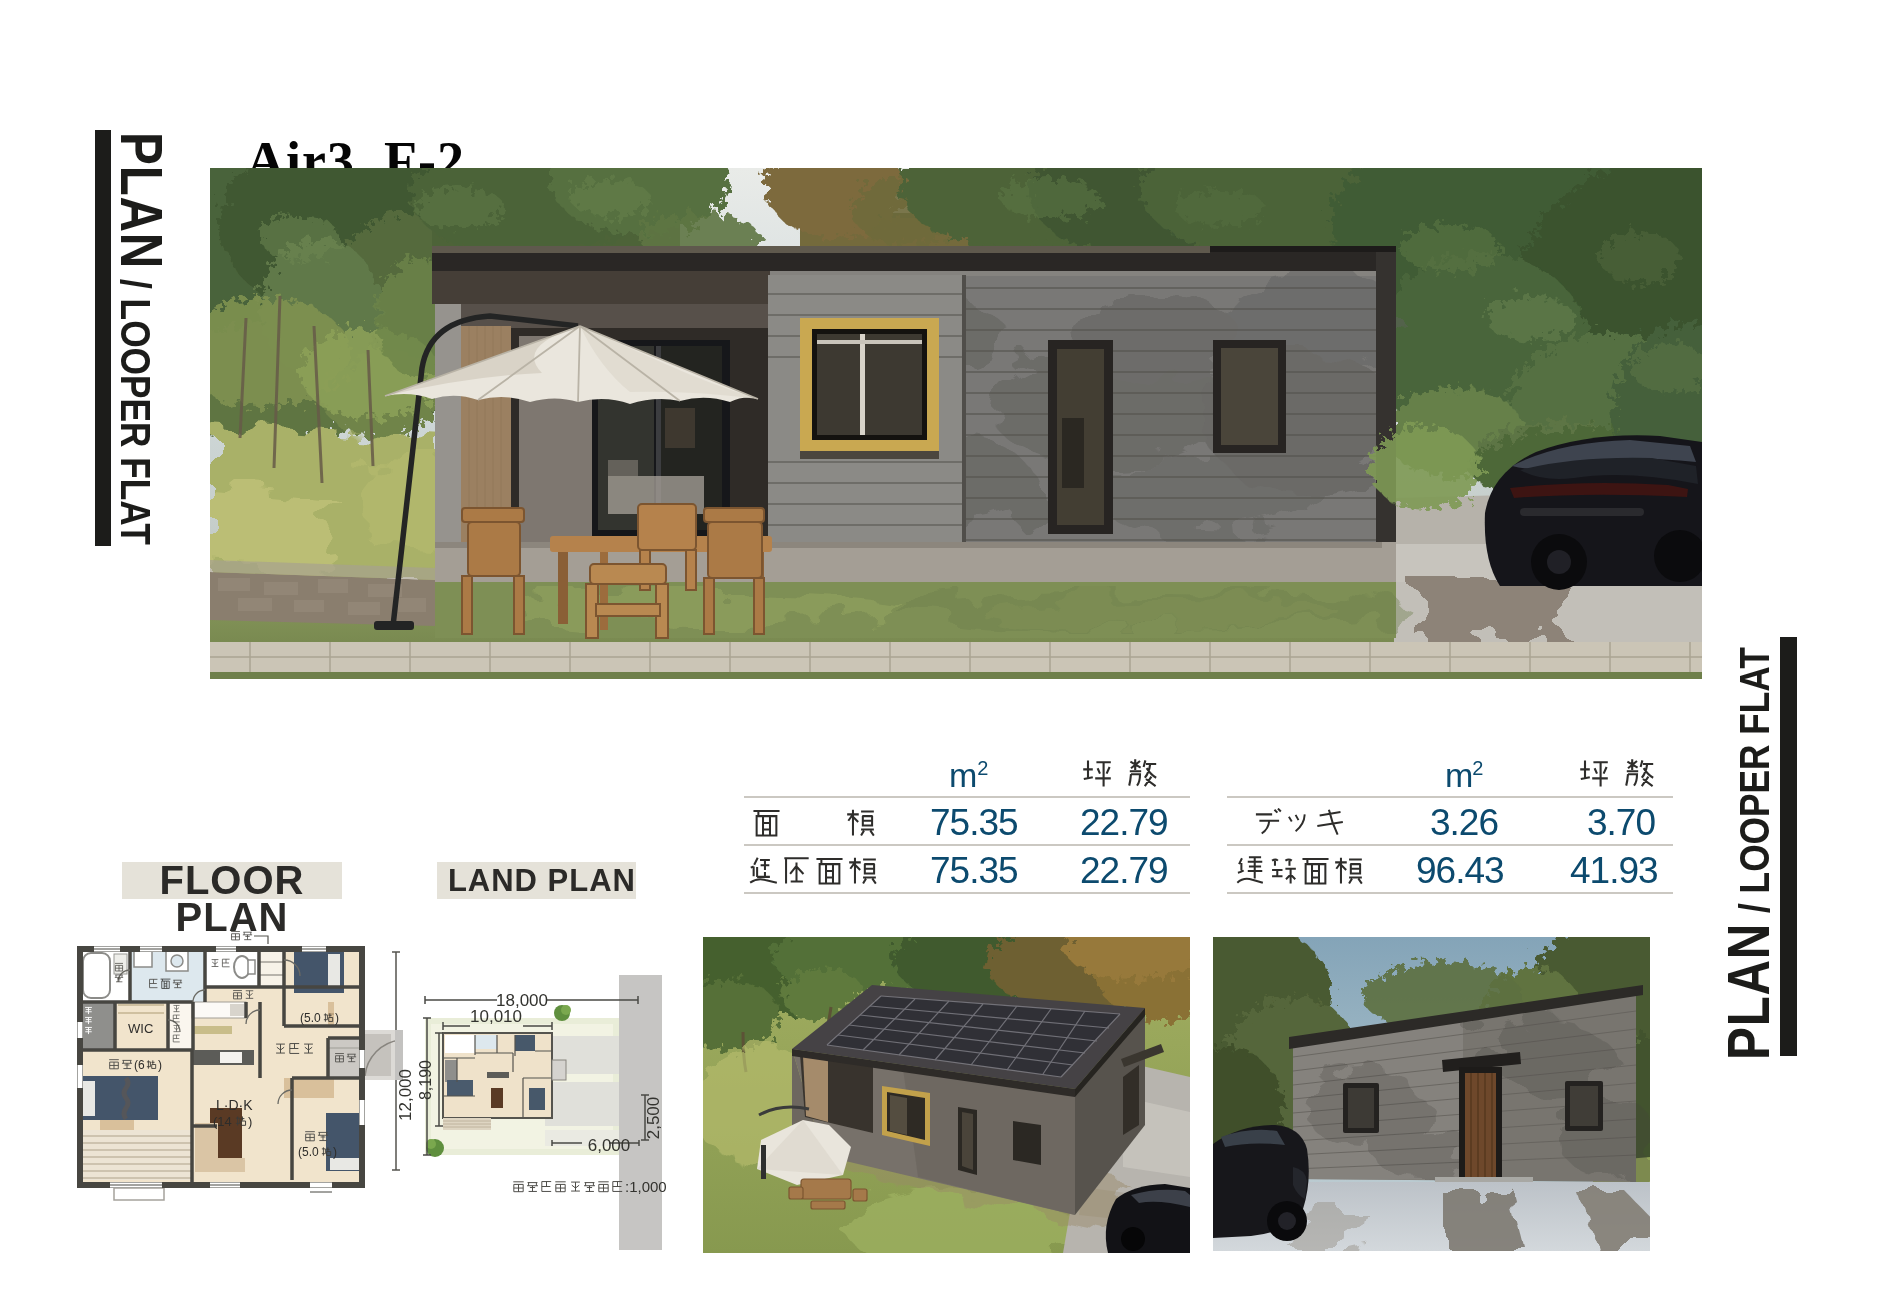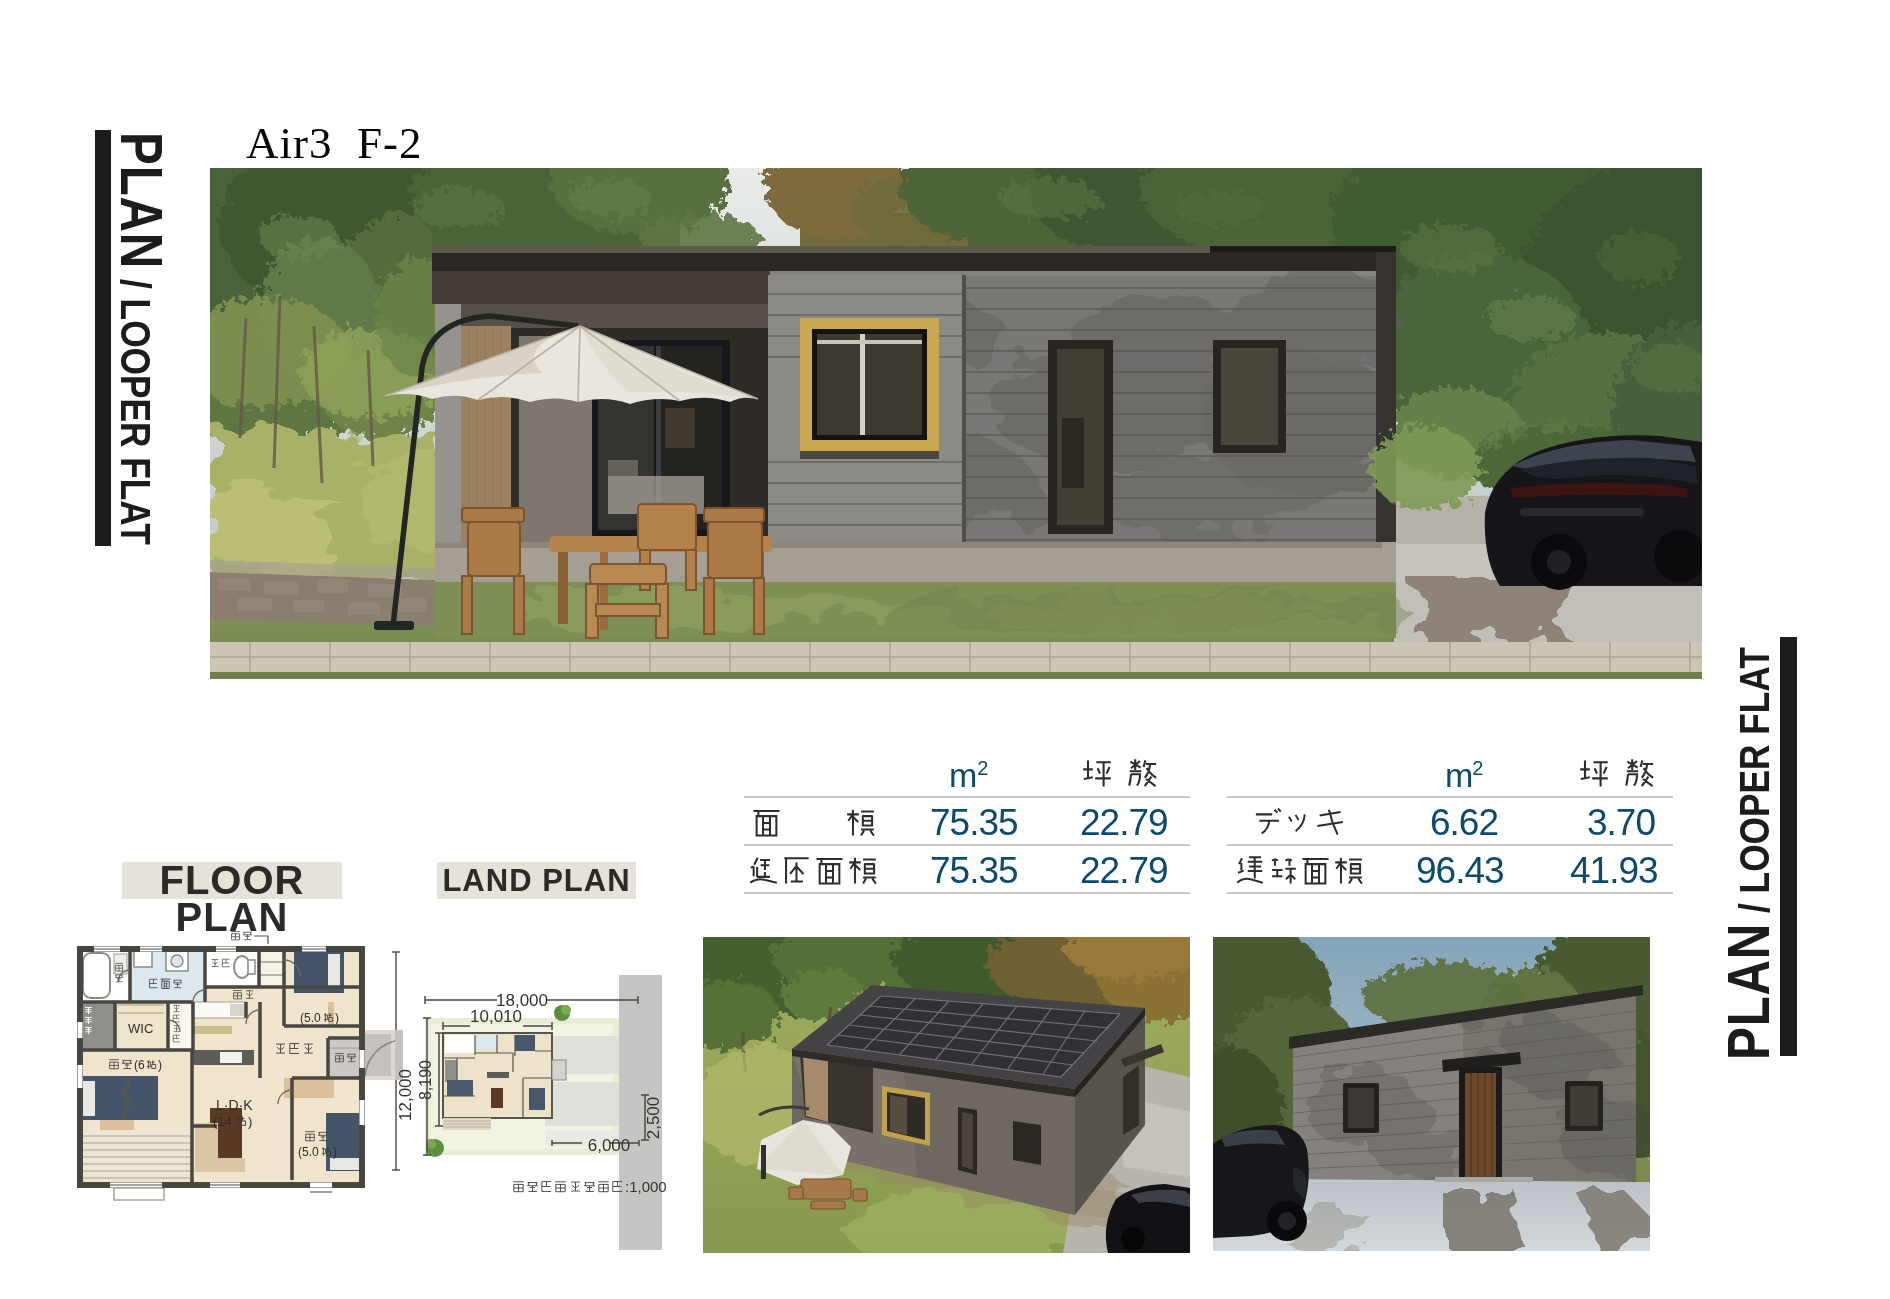--- a/index.html
+++ b/index.html
@@ -7,21 +7,21 @@
 .abs{position:absolute}
 .num{color:#0c4a6e;letter-spacing:-1px}
 </style>
 </head>
 <body>
 
 <div class="abs" style="left:95px;top:130px;width:16px;height:416px;background:#1c1c1a"></div>
 
 <div class="abs" style="left:176px;top:132px;transform:rotate(90deg);transform-origin:0 0;white-space:nowrap;color:#1c1c1a;font-weight:bold"><span style="display:inline-block;transform:scaleX(0.82);transform-origin:0 0;white-space:nowrap"><span style="font-size:60px;letter-spacing:1px">PLAN</span><span style="font-size:43px;letter-spacing:0"> / LOOPER FLAT</span></span></div>
 
-<div class="abs" style="left:246px;top:117px;font-family:'Liberation Serif',serif;font-weight:normal;font-size:45px;color:#050505;letter-spacing:1px">Air3&nbsp;&nbsp;F-2</div>
+<div class="abs" style="left:246px;top:130px;font-family:'Liberation Serif',serif;font-weight:bold;font-size:54px;color:#050505;letter-spacing:1px">Air3&nbsp;&nbsp;F-2</div>
 
 <div class="abs" style="left:1780px;top:637px;width:17px;height:419px;background:#1c1c1a"></div>
 
 <div class="abs" style="left:1714px;top:1060px;transform:rotate(-90deg);transform-origin:0 0;white-space:nowrap;color:#1c1c1a;font-weight:bold"><span style="display:inline-block;transform:scaleX(0.82);transform-origin:0 0;white-space:nowrap"><span style="font-size:60px;letter-spacing:1px">PLAN</span><span style="font-size:43px;letter-spacing:0"> / LOOPER FLAT</span></span></div>
 
 <svg class="abs" style="left:210px;top:168px" width="1492" height="511" viewBox="0 0 1492 511">
 <defs>
 <linearGradient id="skyg" x1="0" y1="0" x2="0" y2="1">
         <stop offset="0" stop-color="#e9ebe8"></stop>
         <stop offset="0.5" stop-color="#d3dcde"></stop>
@@ -310,21 +310,21 @@
   <div class="abs" style="left:0;top:44px;width:446px;height:2px;background:#cbc8c2"></div>
 
   <div class="abs" style="left:26px;top:56px;width:96px;height:30px">
     <svg width="96" height="30" viewBox="0 0 96 30">
         <use href="#g-de" x="0" y="0" width="29" height="29"></use>
         <use href="#g-tsu" x="33" y="3" width="24" height="24"></use>
         <use href="#g-ki" x="62" y="0" width="29" height="29"></use>
       </svg>
   </div>
 
-  <div class="abs num" style="left:203px;top:50px;font-size:37px">6.62</div>
+  <div class="abs num" style="left:203px;top:50px;font-size:37px">3.26</div>
   <div class="abs num" style="left:360px;top:50px;font-size:37px">3.70</div>
 
   <div class="abs" style="left:0;top:92px;width:446px;height:2px;background:#cbc8c2"></div>
 
   <div class="abs" style="left:8px;top:104px;width:130px;height:30px">
     <svg width="130" height="30" viewBox="0 0 130 30">
         <use href="#g-ken" x="0" y="0" width="29" height="29"></use>
         <use href="#g-chiku" x="33" y="0" width="29" height="29"></use>
         <use href="#g-men" x="66" y="0" width="29" height="29"></use>
         <use href="#g-seki" x="99" y="0" width="29" height="29"></use>
@@ -332,21 +332,21 @@
   </div>
 
   <div class="abs num" style="left:189px;top:98px;font-size:37px">96.43</div>
   <div class="abs num" style="left:343px;top:98px;font-size:37px">41.93</div>
 
   <div class="abs" style="left:0;top:140px;width:446px;height:2px;background:#cbc8c2"></div>
 </div>
 
 <div class="abs" style="left:122px;top:862px;width:220px;height:37px;background:#e5e2d9;color:#2b2a28;font-size:40px;font-weight:bold;text-align:center;line-height:37px;letter-spacing:1px">FLOOR PLAN</div>
 
-<div class="abs" style="left:437px;top:862px;width:199px;height:37px;background:#e5e2d9;color:#2b2a28;font-size:31px;font-weight:bold;text-align:center;line-height:37px;letter-spacing:1px">LAND PLAN</div>
+<div class="abs" style="left:437px;top:862px;width:199px;height:37px;background:#e5e2d9;color:#2b2a28;font-size:31px;font-weight:bold;text-align:right;line-height:37px;letter-spacing:1px">LAND PLAN</div>
 
 <svg class="abs" style="left:70px;top:930px" width="360" height="300" viewBox="0 0 360 300">
 
 <rect x="8" y="17" width="285" height="240" fill="#f1e4cc"></rect>
 
 <rect x="10" y="19" width="50" height="53" fill="#ffffff"></rect>
 
 <rect x="13" y="23" width="27" height="45" rx="8" fill="#ffffff" stroke="#8b8b88" stroke-width="2"></rect>
 <rect x="44" y="24" width="13" height="20" fill="#eeeeea" stroke="#9a9a96" stroke-width="1"></rect>
 

